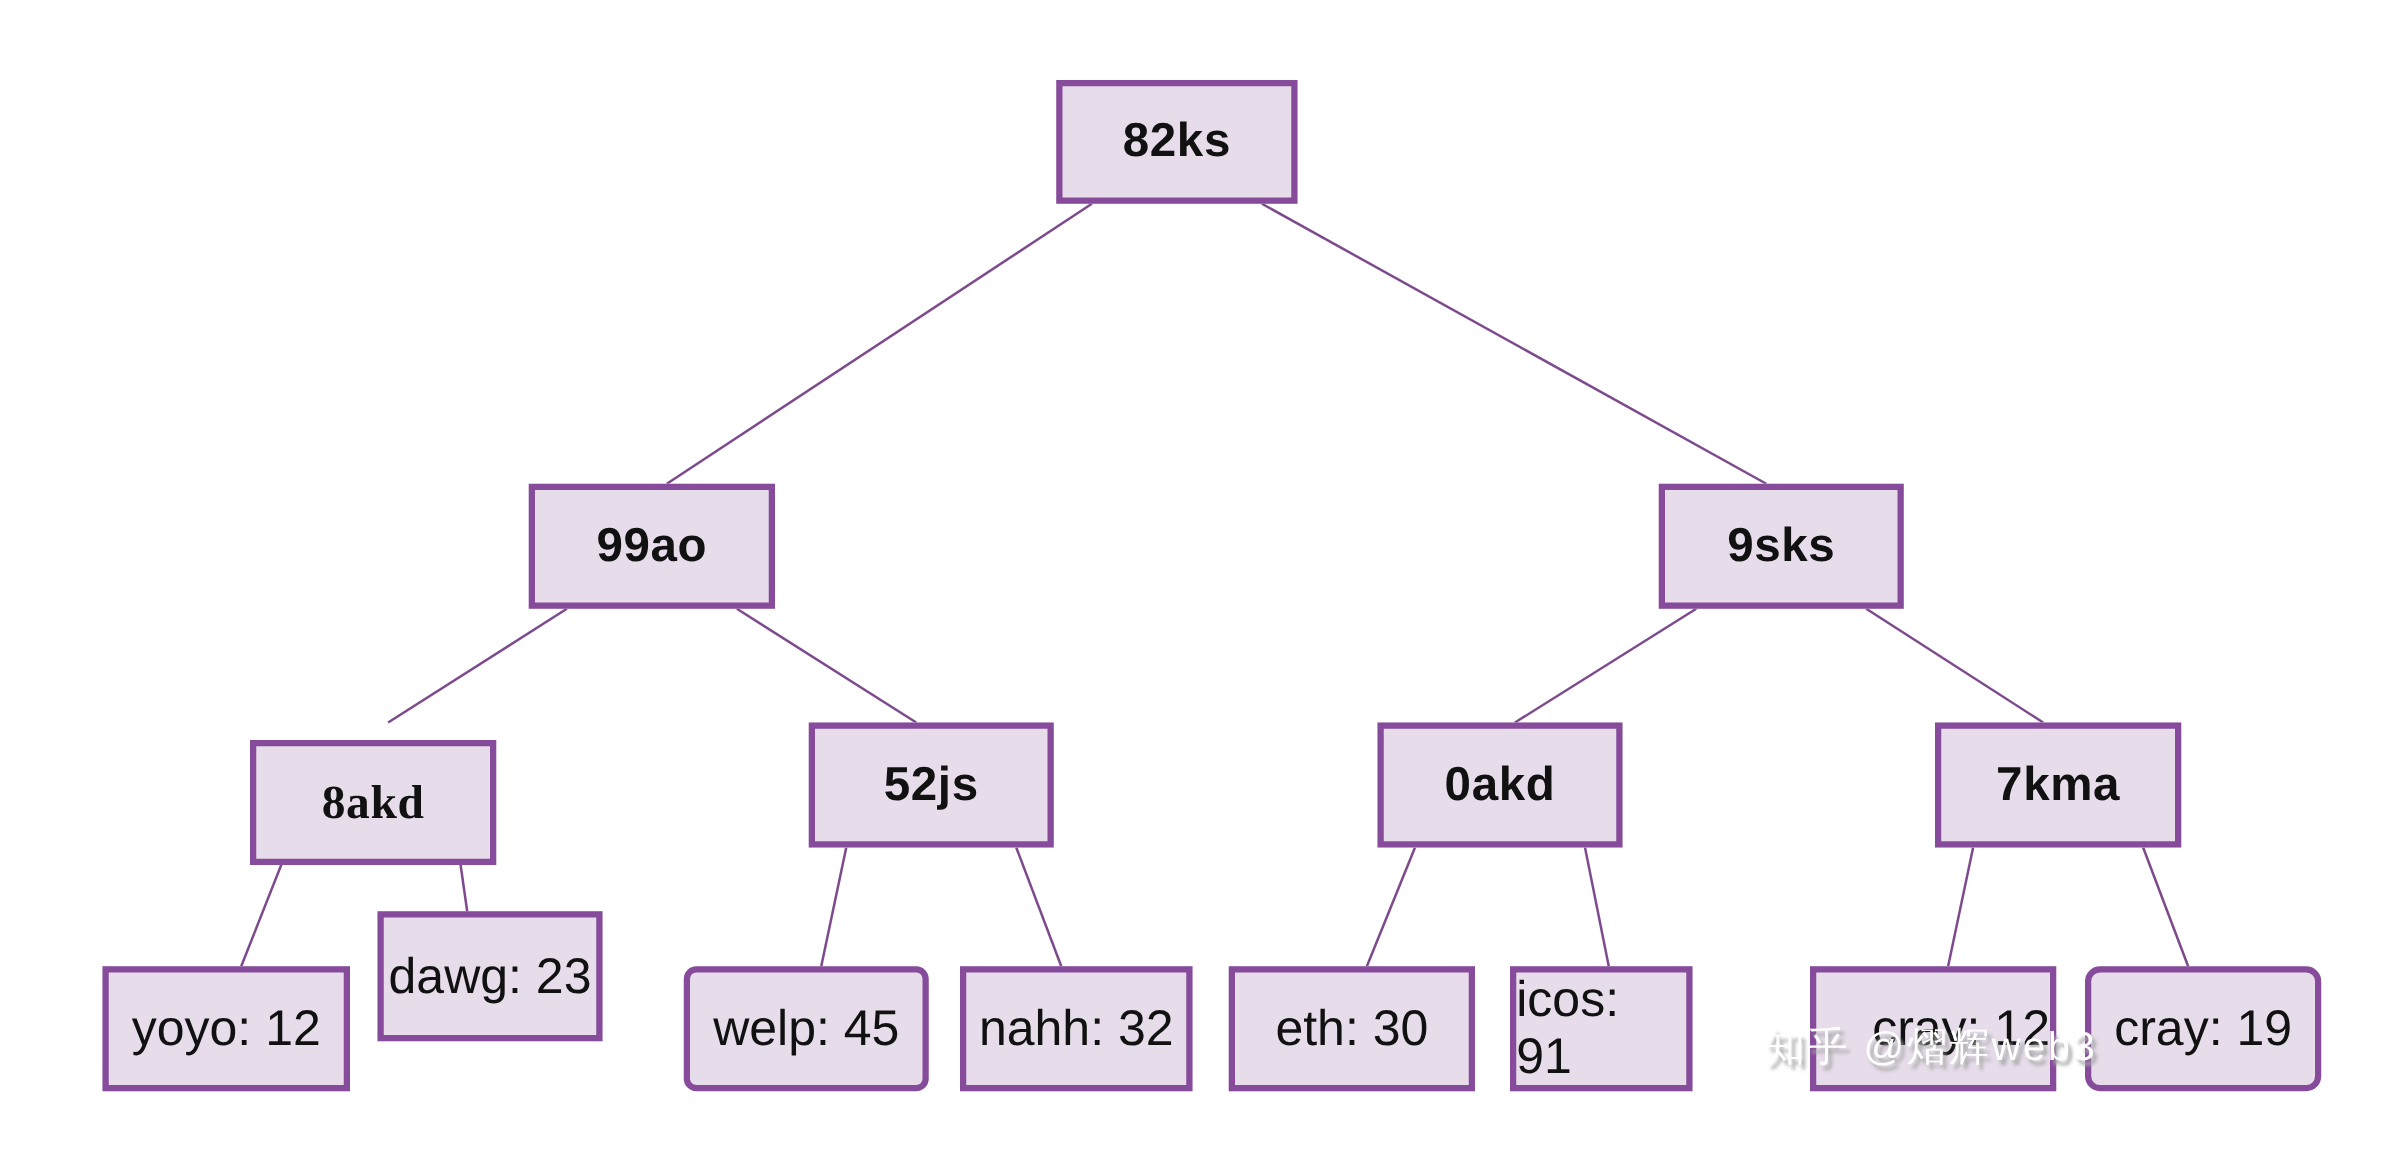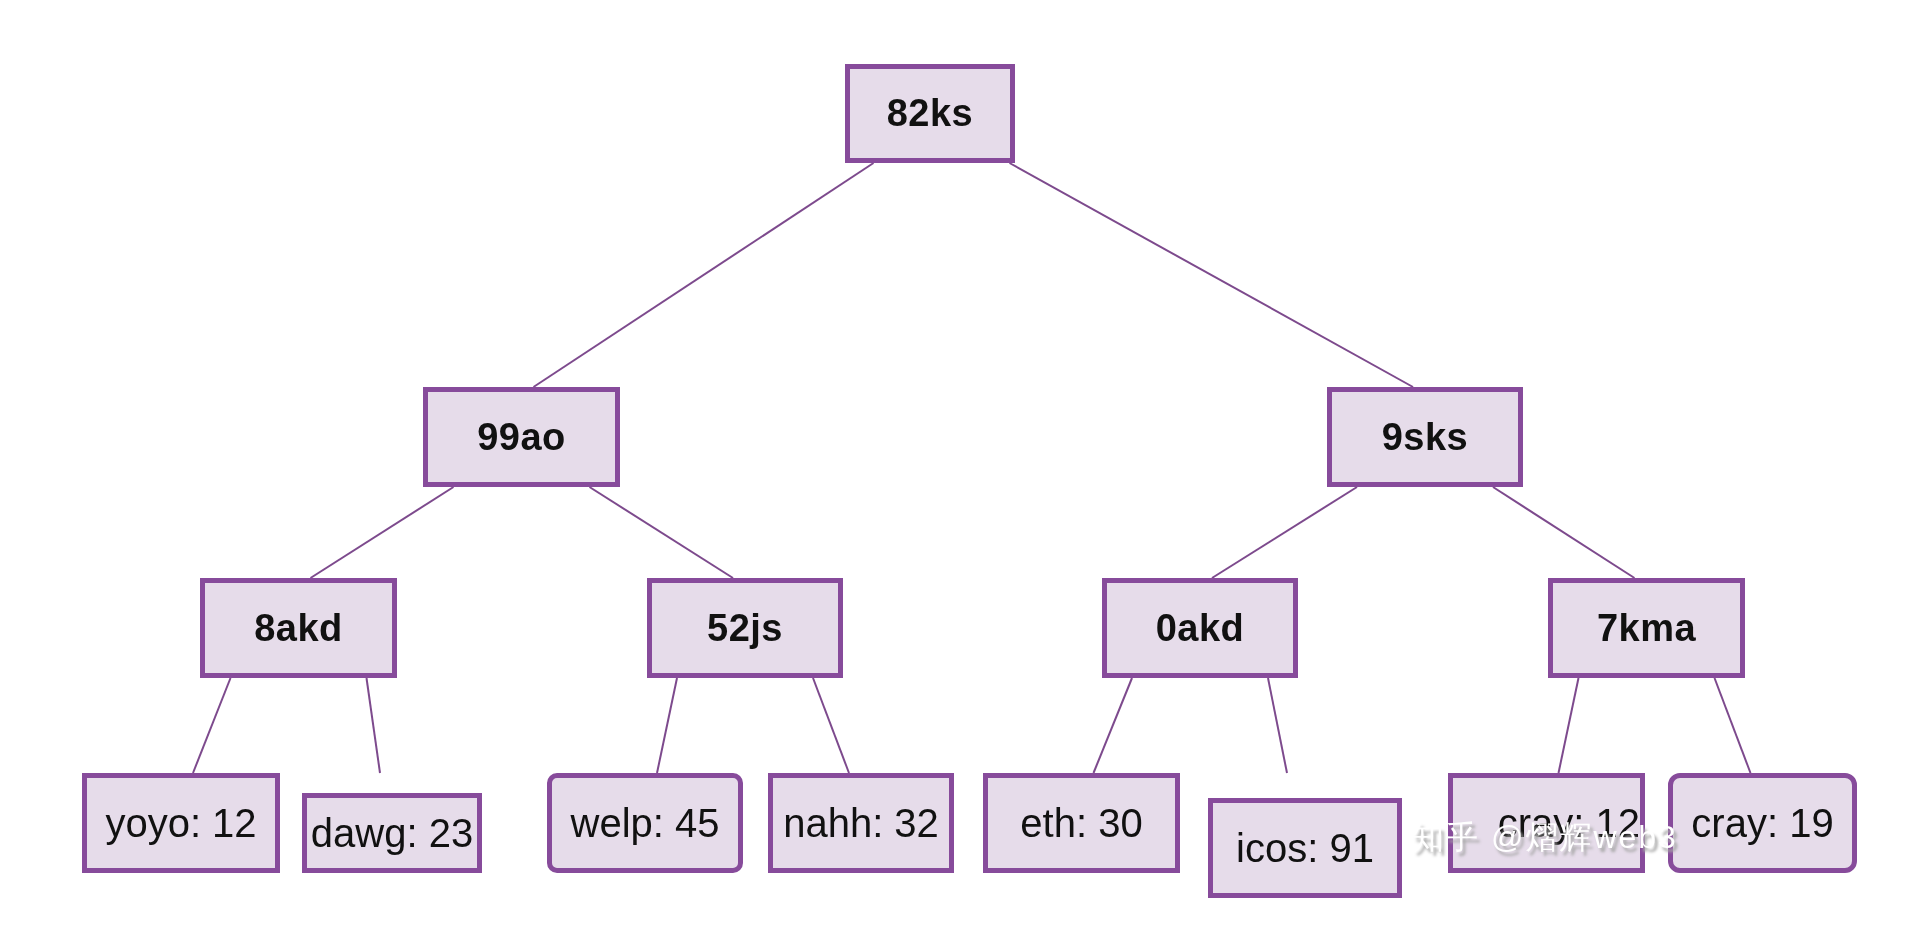--- a/index.html
+++ b/index.html
@@ -71,57 +71,57 @@
       <line x1="230.5" y1="678" x2="193" y2="773" stroke="#7d4a8d" stroke-width="2"></line>
       <line x1="366.5" y1="678" x2="380" y2="773" stroke="#7d4a8d" stroke-width="2"></line>
       <line x1="677" y1="678" x2="657" y2="773" stroke="#7d4a8d" stroke-width="2"></line>
       <line x1="813" y1="678" x2="849" y2="773" stroke="#7d4a8d" stroke-width="2"></line>
       <line x1="1132" y1="678" x2="1093.5" y2="773" stroke="#7d4a8d" stroke-width="2"></line>
       <line x1="1268" y1="678" x2="1287" y2="773" stroke="#7d4a8d" stroke-width="2"></line>
       <line x1="1578.5" y1="678" x2="1558.5" y2="773" stroke="#7d4a8d" stroke-width="2"></line>
       <line x1="1714.5" y1="678" x2="1750.5" y2="773" stroke="#7d4a8d" stroke-width="2"></line>
     </svg>
   <div class="watermark">知乎 @熠辉web3</div>
-<div class="node" style="left: 845px; top: 64px; width: 170px; height: 99px;">
+<div class="node" style="left: 845px; top: 64px; width: 193px; height: 99px;">
     <span class="node-label">82ks</span>
   </div>
     <div class="node" style="left: 423px; top: 387px; width: 197px; height: 100px;">
     <span class="node-label">99ao</span>
   </div>
     <div class="node" style="left: 1327px; top: 387px; width: 196px; height: 100px;">
     <span class="node-label">9sks</span>
   </div>
-    <div class="node" style="left: 200px; top: 578px; width: 197px; height: 100px;">
+    <div class="node" style="left: 200px; top: 592px; width: 197px; height: 100px; font-family: Liberation Serif, serif;">
     <span class="node-label">8akd</span>
   </div>
     <div class="node" style="left: 647px; top: 578px; width: 196px; height: 100px;">
     <span class="node-label">52js</span>
   </div>
     <div class="node" style="left: 1102px; top: 578px; width: 196px; height: 100px;">
     <span class="node-label">0akd</span>
   </div>
     <div class="node" style="left: 1548px; top: 578px; width: 197px; height: 100px;">
     <span class="node-label">7kma</span>
   </div>
     <div class="node leaf" style="left: 82px; top: 773px; width: 198px; height: 100px;">
     <span class="node-label">yoyo: 12</span>
   </div>
-    <div class="node leaf" style="left: 302px; top: 793px; width: 180px; height: 80px;">
+    <div class="node leaf" style="left: 302px; top: 729px; width: 180px; height: 104px;">
     <span class="node-label">dawg: 23</span>
   </div>
     <div class="node leaf" style="left: 547px; top: 773px; width: 196px; height: 100px; border-radius: 10px;">
     <span class="node-label">welp: 45</span>
   </div>
     <div class="node leaf" style="left: 768px; top: 773px; width: 186px; height: 100px;">
     <span class="node-label">nahh: 32</span>
   </div>
     <div class="node leaf" style="left: 983px; top: 773px; width: 197px; height: 100px;">
     <span class="node-label">eth: 30</span>
   </div>
-    <div class="node leaf" style="left: 1208px; top: 773px; width: 194px; height: 100px; margin-top: 25px;">
+    <div class="node leaf" style="left: 1208px; top: 773px; width: 146px; height: 100px;">
     <span class="node-label">icos: 91</span>
   </div>
     <div class="node leaf" style="left: 1448px; top: 773px; width: 197px; height: 100px; justify-content: flex-end;">
     <span class="node-label">cray: 12</span>
   </div>
     <div class="node leaf" style="left: 1668px; top: 773px; width: 189px; height: 100px; border-radius: 12px;">
     <span class="node-label">cray: 19</span>
   </div>
   </div>
 

